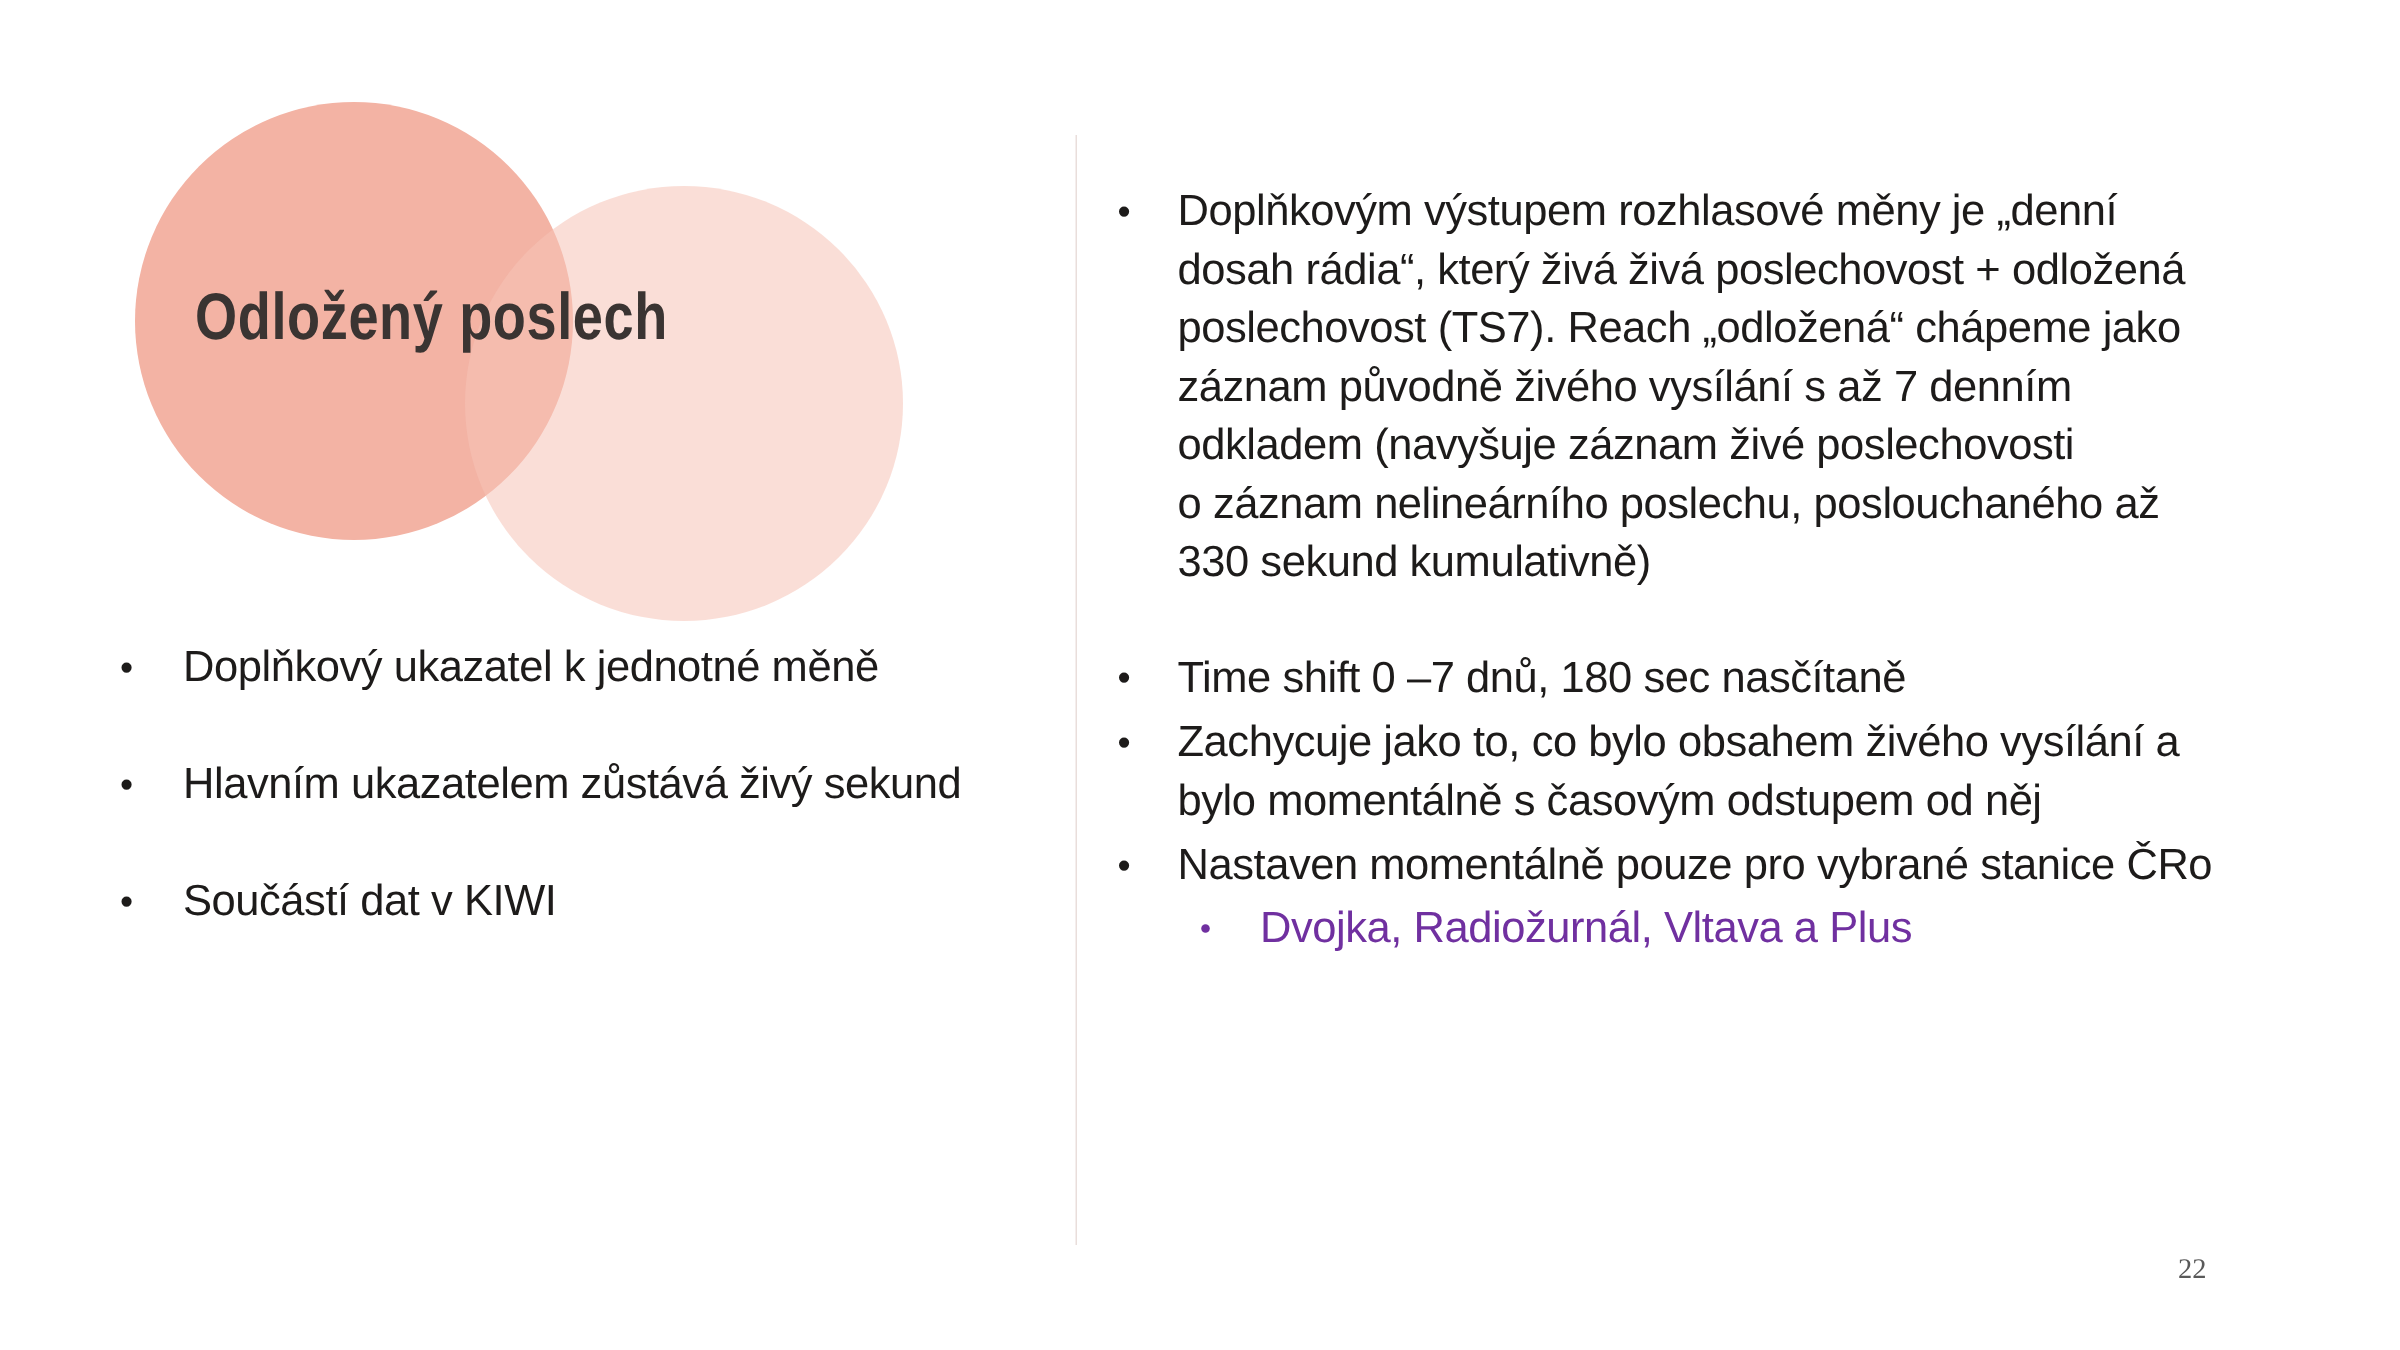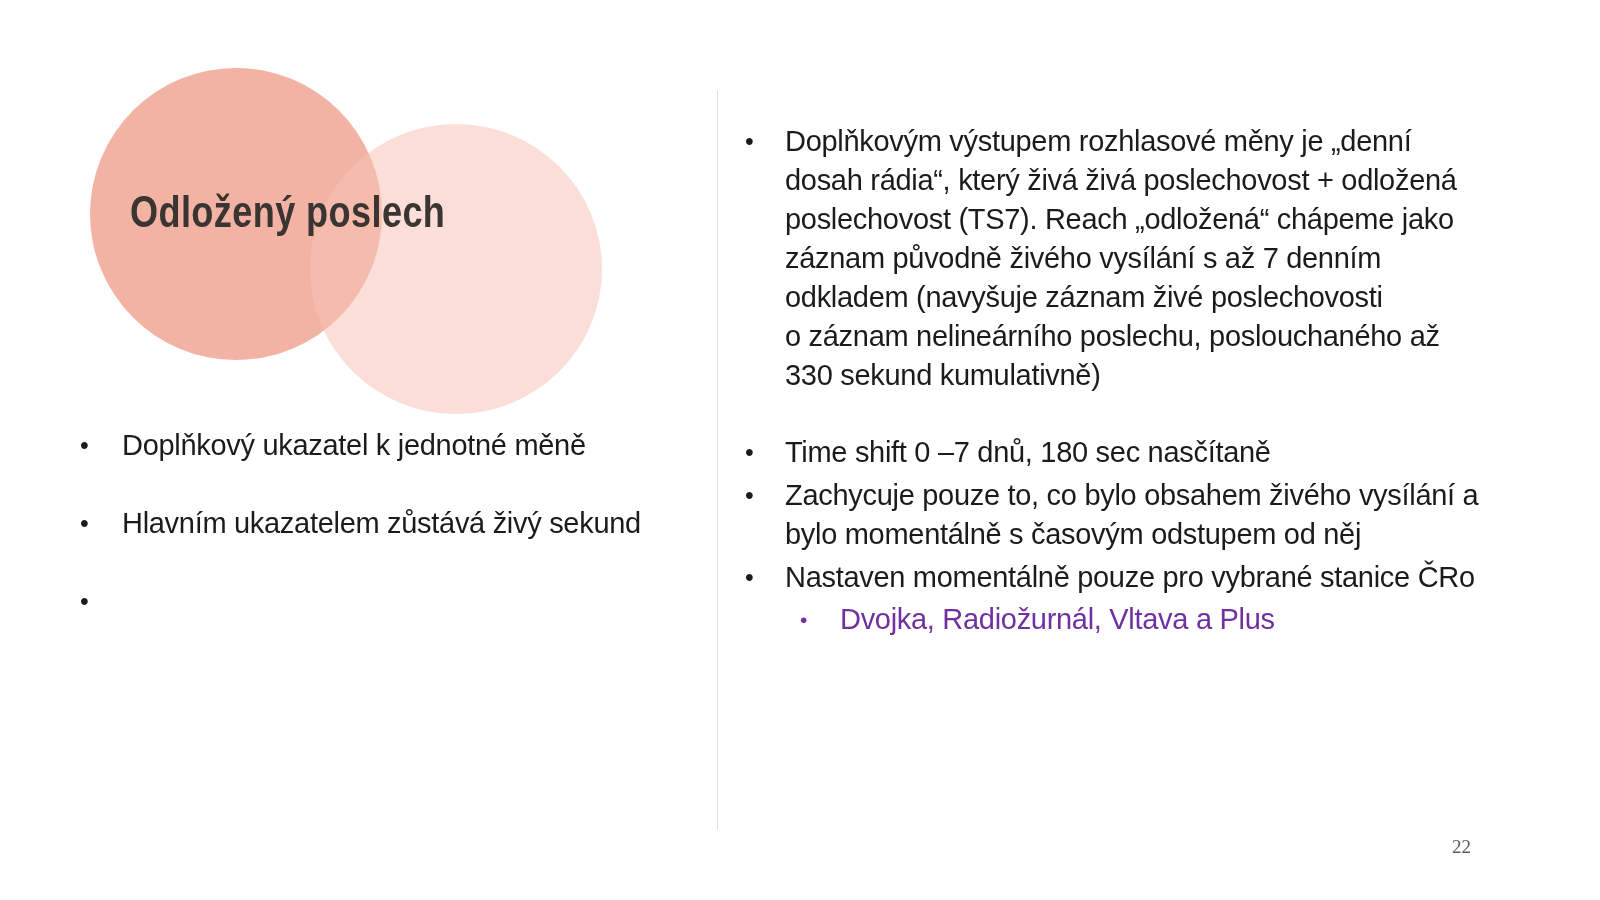--- a/index.html
+++ b/index.html
@@ -104,20 +104,21 @@
     <li>
       <span class="marker">•</span>
       <span>Doplňkový ukazatel k jednotné měně</span>
     </li>
     <li>
       <span class="marker">•</span>
       <span>Hlavním ukazatelem zůstává živý sekund</span>
     </li>
     <li>
       <span class="marker">•</span>
+      <span>Součástí dat v KIWI</span>
     </li>
   </ul>
 
   <div class="divider"></div>
 
   <div class="right-col">
 
     <div class="bullet-item">
       <span class="marker">•</span>
       <div class="lines">
@@ -134,21 +135,21 @@
     <div class="group2">
       <div class="bullet-item">
         <span class="marker">•</span>
         <div class="lines">
           <div class="line">Time shift 0 –7 dnů, 180 sec nasčítaně</div>
         </div>
       </div>
       <div class="bullet-item">
         <span class="marker">•</span>
         <div class="lines">
-          <div class="line">Zachycuje pouze to, co bylo obsahem živého vysílání a</div>
+          <div class="line">Zachycuje jako to, co bylo obsahem živého vysílání a</div>
           <div class="line">bylo momentálně s časovým odstupem od něj</div>
         </div>
       </div>
       <div class="bullet-item">
         <span class="marker">•</span>
         <div class="lines">
           <div class="line">Nastaven momentálně pouze pro vybrané stanice ČRo</div>
         </div>
       </div>
       <div class="sub-bullet">

